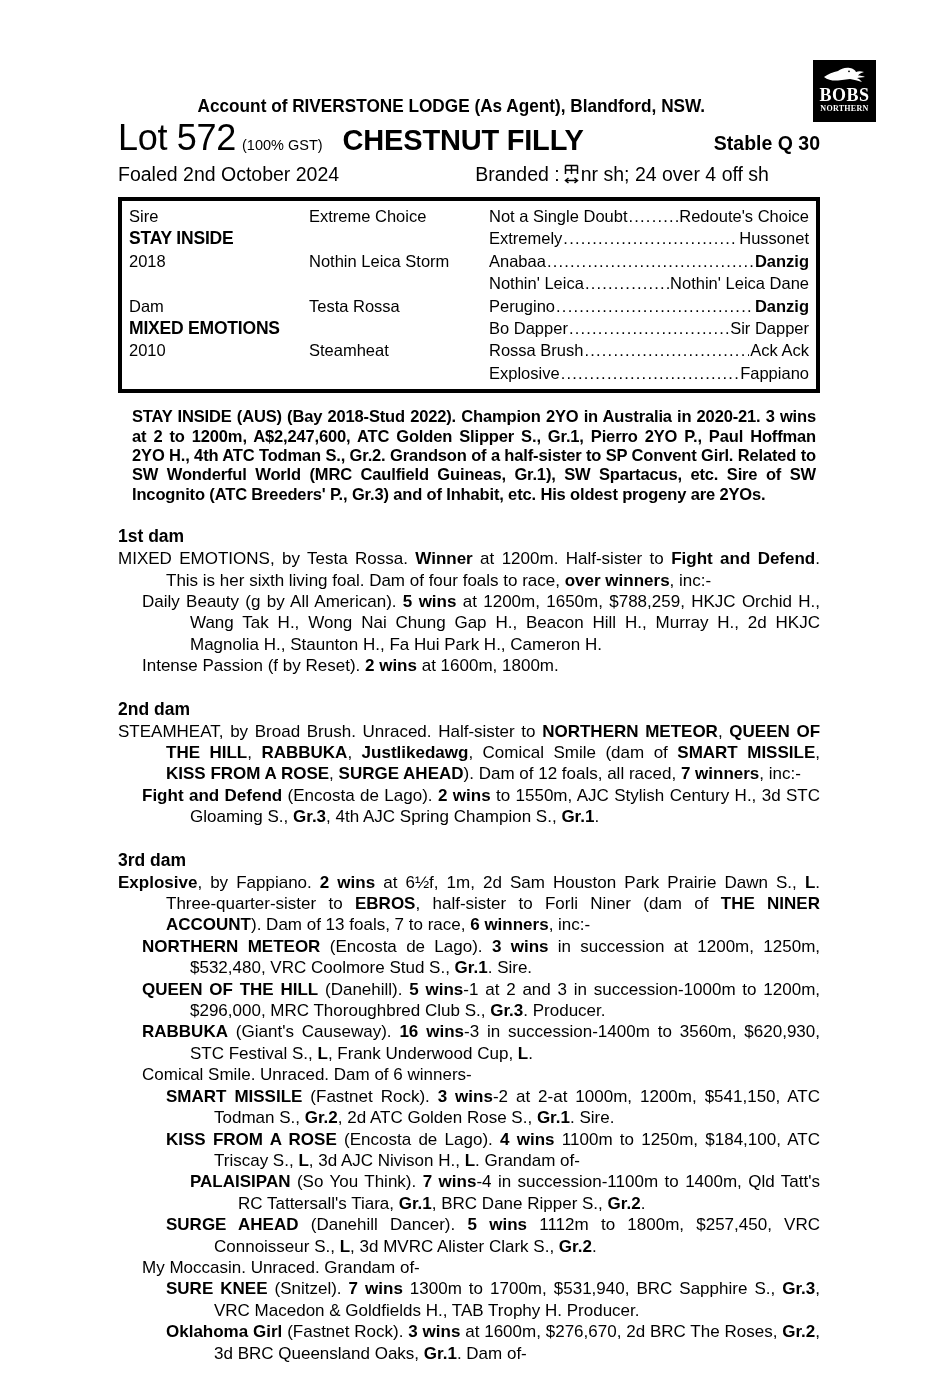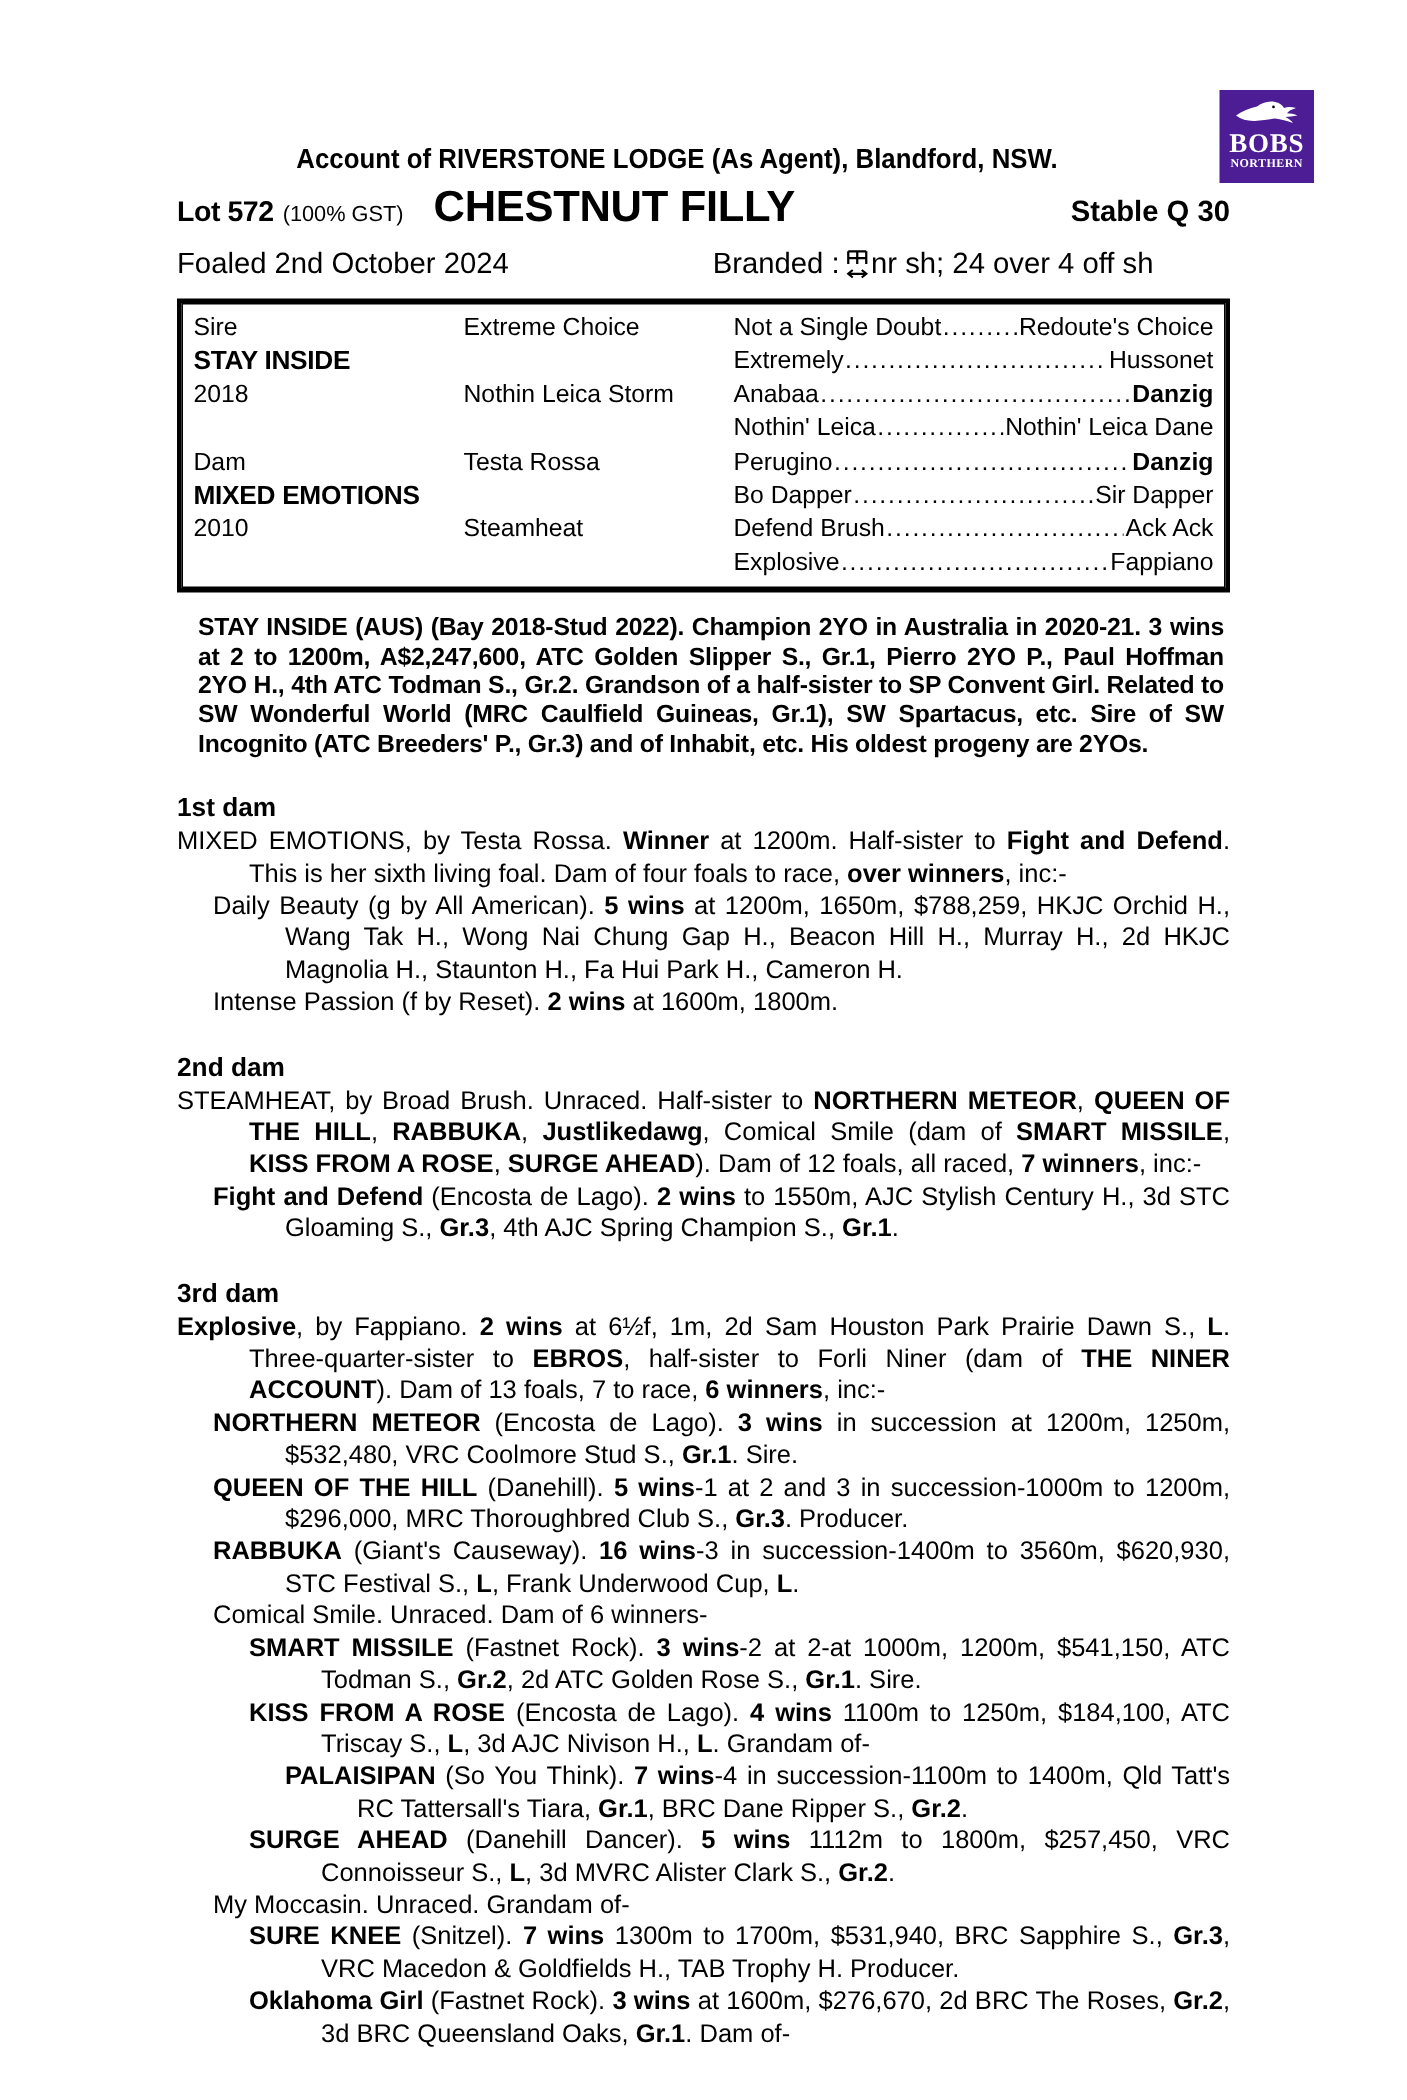--- a/index.html
+++ b/index.html
@@ -27,21 +27,21 @@
   .header-block {
     position: relative;
     padding-top: 95px;
   }
   .bobs-logo {
     position: absolute;
     right: -56px;
     top: 60px;
     width: 63px;
     height: 62px;
-    background: #4c1d95;
+    background: #000000;
     color: #ffffff;
     text-align: center;
     overflow: hidden;
   }
   .bobs-horse {
     margin: 6px auto 0 auto;
     width: 46px;
     height: 20px;
     display: block;
   }
@@ -68,22 +68,22 @@
     transform: scaleX(0.93);
     transform-origin: center;
     white-space: nowrap;
   }
   .lot-line {
     display: flex;
     align-items: baseline;
     margin-top: 5px;
   }
   .lot-number {
-    font-weight: bold;
-    font-size: 19px;
+    font-weight: normal;
+    font-size: 36px;
     line-height: 32px;
     letter-spacing: -0.3px;
   }
   .gst {
     font-size: 14.5px;
     margin-left: 6px;
   }
   .colour-sex {
     font-weight: bold;
     font-size: 29px;
@@ -287,21 +287,21 @@
             <span class="lft">Perugino</span>
             <span class="dots">..........................................................................................</span>
             <span class="rgt bold">Danzig</span>
           </div>
           <div class="ped-row leader">
             <span class="lft">Bo Dapper</span>
             <span class="dots">..........................................................................................</span>
             <span class="rgt">Sir Dapper</span>
           </div>
           <div class="ped-row leader">
-            <span class="lft">Defend Brush</span>
+            <span class="lft">Rossa Brush</span>
             <span class="dots">..........................................................................................</span>
             <span class="rgt">Ack Ack</span>
           </div>
           <div class="ped-row leader">
             <span class="lft">Explosive</span>
             <span class="dots">..........................................................................................</span>
             <span class="rgt">Fappiano</span>
           </div>
         </div>
     </div>

